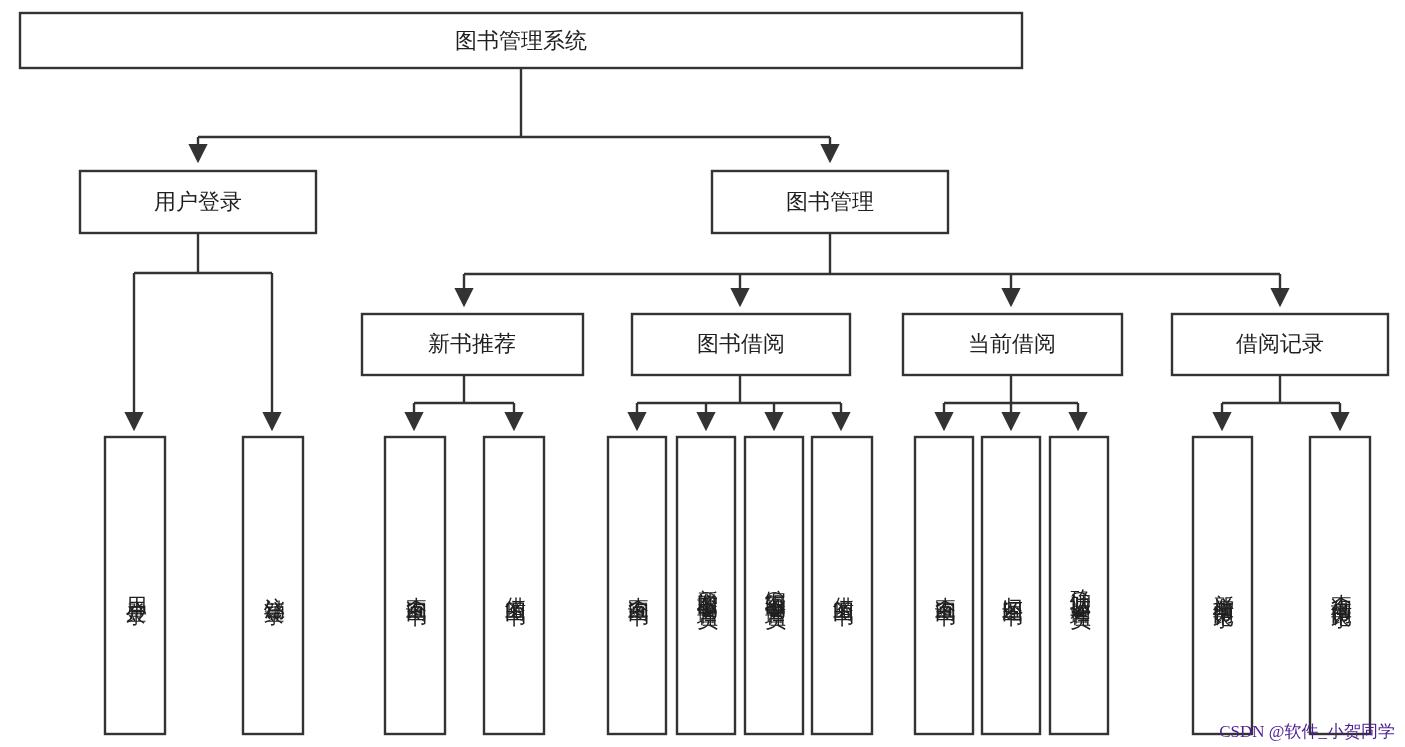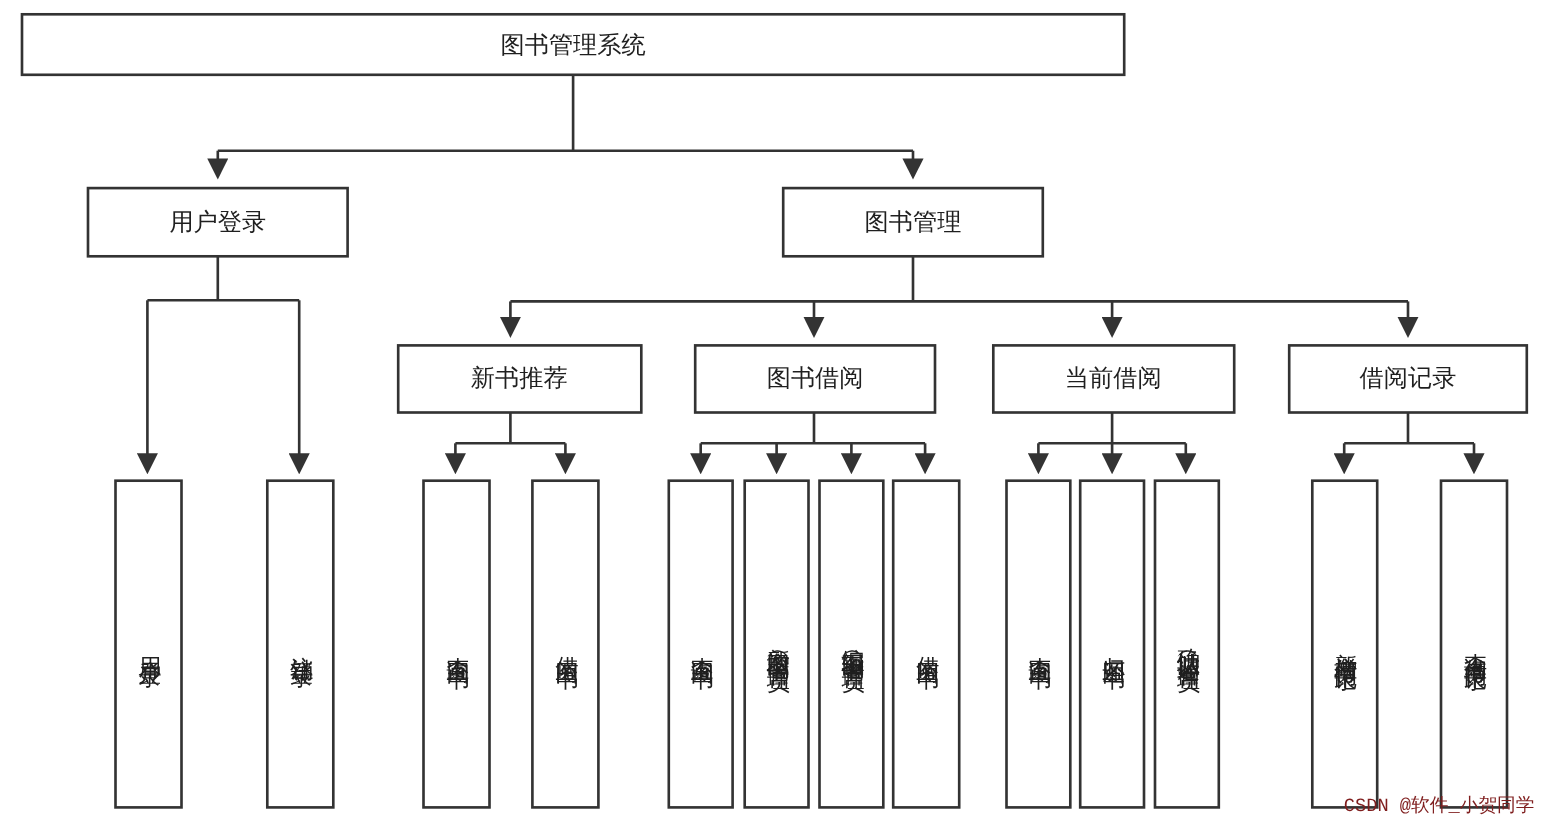--- a/index.html
+++ b/index.html
@@ -52,23 +52,23 @@
     stroke-width: 2.4;
     fill: none;
   }
   .arrow-head {
     fill: #333333;
   }
   .watermark {
     position: absolute;
     right: 10px;
     bottom: 4px;
-    font-family: Liberation Mono, monospace;
+    font-family: Liberation Serif, serif;
     font-size: 17px;
-    color: #7f1d1d;
+    color: #4c1d95;
     white-space: nowrap;
     user-select: none;
   }
 </style>
 </head>
 <body>
 
 <div id="diagram-root">
 
   <svg class="diagram" viewBox="0 0 1405 747">

